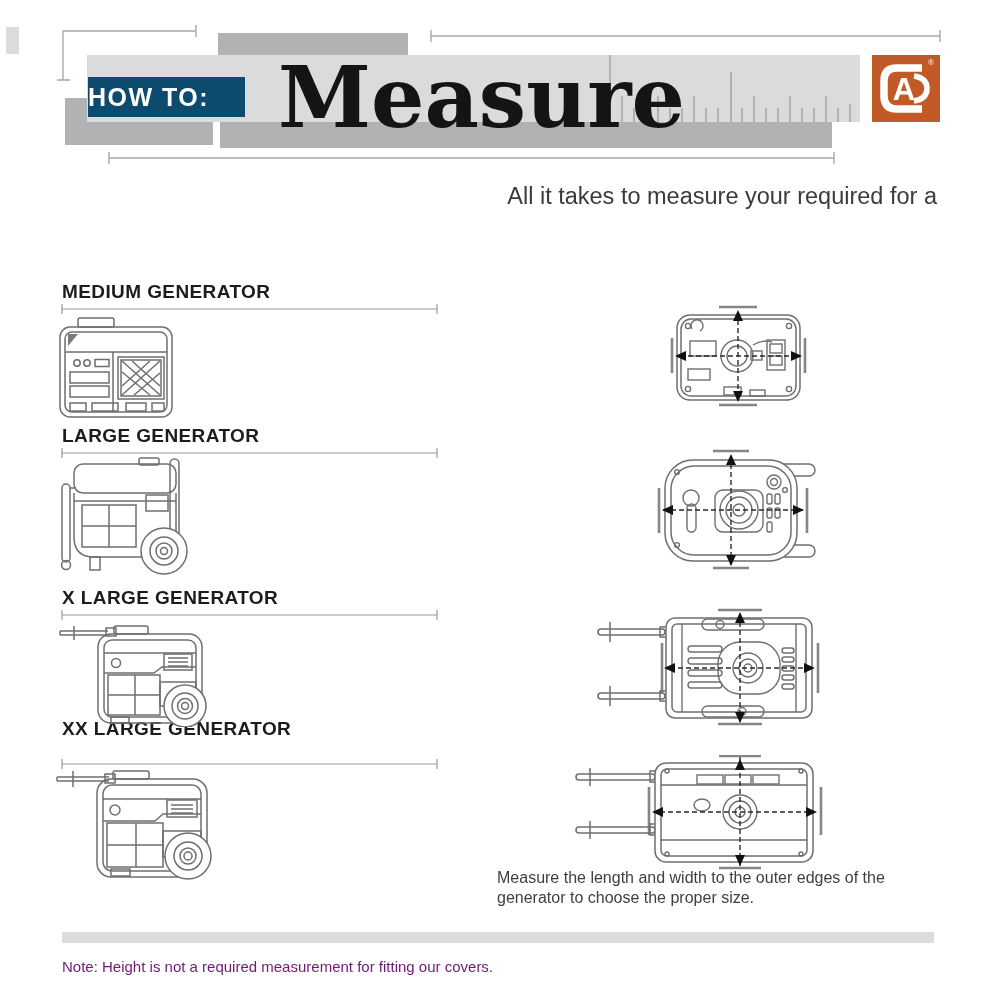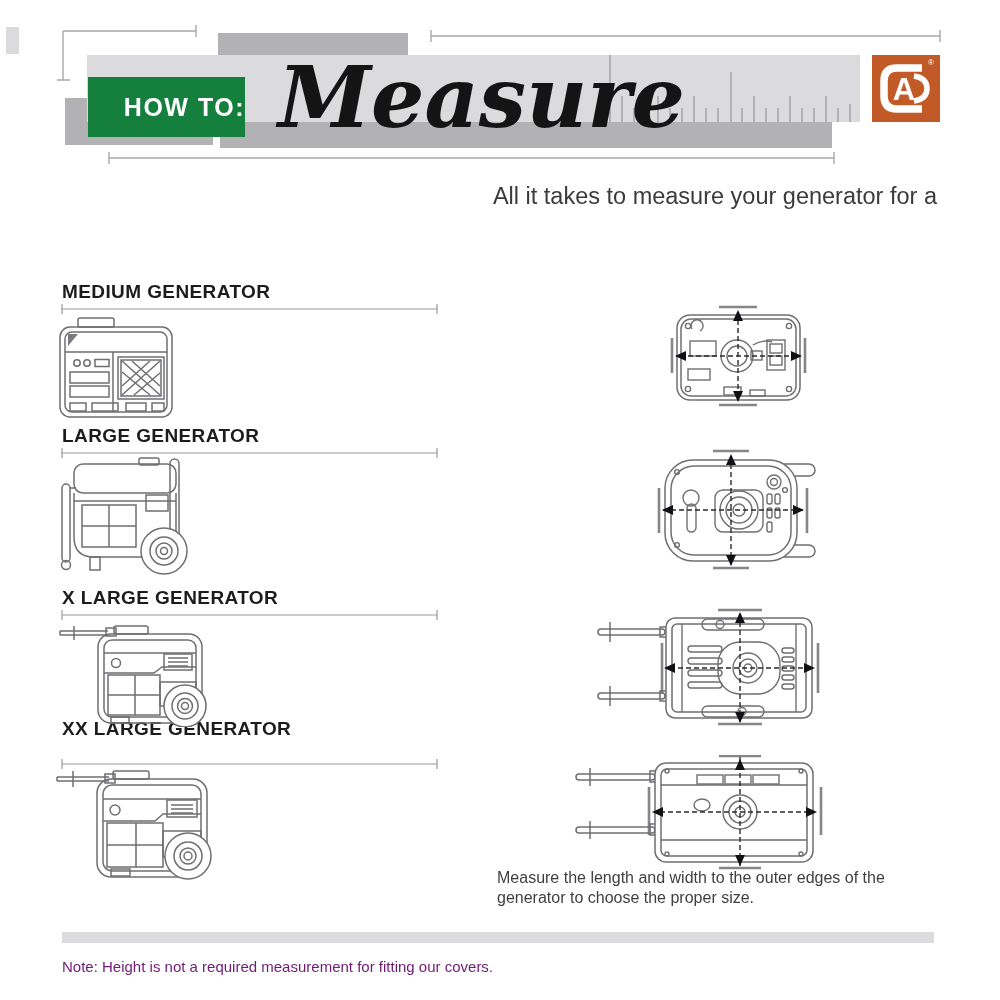--- a/index.html
+++ b/index.html
@@ -5,24 +5,24 @@
   html,body{margin:0;padding:0;background:#fff;}
   .canvas{position:relative;width:1000px;height:1000px;background:#fff;overflow:hidden;
           font-family:"Liberation Sans",sans-serif;color:#222;}
   .abs{position:absolute;}
   
   .corner-box{left:6px;top:27px;width:13px;height:27px;background:#DBDBDD;}
   .top-box{left:218px;top:33px;width:190px;height:62px;background:#B2B2B5;}
   .left-box{left:65px;top:98px;width:148px;height:47px;background:#B2B2B5;}
   .banner{left:87px;top:55px;width:773px;height:67px;background:#DBDBDD;}
   .bottom-band{left:220px;top:122px;width:612px;height:26px;background:#B2B2B5;}
-  .howto{left:88px;top:77px;width:157px;height:60px;background:#15803d;
-         display:flex;align-items:center;justify-content:flex-end;}
+  .howto{left:88px;top:77px;width:157px;height:40px;background:#0c4a6e;
+         display:flex;align-items:center;justify-content:flex-start;}
   .howto span{color:#fff;font-size:25px;font-weight:bold;letter-spacing:1.5px;}
-  .measure-title{left:278px;top:54px;font-family:"DejaVu Serif",serif;font-style:italic;
+  .measure-title{left:278px;top:54px;font-family:"DejaVu Serif",serif;
                  font-weight:bold;font-size:84px;line-height:1.05;color:#141414;}
   .logo{left:872px;top:55px;width:68px;height:67px;background:#C15A27;}
   .logo .reg{position:absolute;right:6px;top:4px;color:#fff;font-size:8px;line-height:8px;}
   
   .intro{right:63px;top:181px;text-align:right;font-size:23.5px;color:#3b3b3b;line-height:31px;}
   .intro sup{font-size:12px;}
   
   .sec-label{left:62px;width:376px;font-size:19px;font-weight:bold;
              letter-spacing:.4px;color:#1c1c1c;}
   .lbl-medium{top:281px;} .lbl-large{top:425px;} .lbl-xlarge{top:587px;} .lbl-xxlarge{top:718px;}
@@ -68,21 +68,21 @@
       <text x="32" y="45" font-size="31" font-weight="bold" fill="#fff" text-anchor="middle" font-family="Liberation Sans, sans-serif">A</text>
     </svg>
     <span class="reg">®</span>
   </div>
 
   <svg class="abs" style="left:106px;top:150px;" width="732" height="16">
     <path d="M3 8H728 M3 2V14 M728 2V14" stroke="#a8a8ab" stroke-width="1.4" fill="none"></path>
   </svg>
 
   <div class="abs intro">
-    <div>All it takes to measure your generator for a</div>
+    <div>All it takes to measure your required for a</div>
   </div>
 
   <div class="abs sec-label lbl-medium">MEDIUM GENERATOR</div>
   <svg class="abs" style="left:60px;top:303px;" width="380" height="12">
     <path d="M2 1V11 M2 6H377 M377 1V11" stroke="#9a9a9d" stroke-width="1.2" fill="none"></path>
   </svg>
 
   <div class="abs sec-label lbl-large">LARGE GENERATOR</div>
   <svg class="abs" style="left:60px;top:447px;" width="380" height="12">
     <path d="M2 1V11 M2 6H377 M377 1V11" stroke="#9a9a9d" stroke-width="1.2" fill="none"></path>

